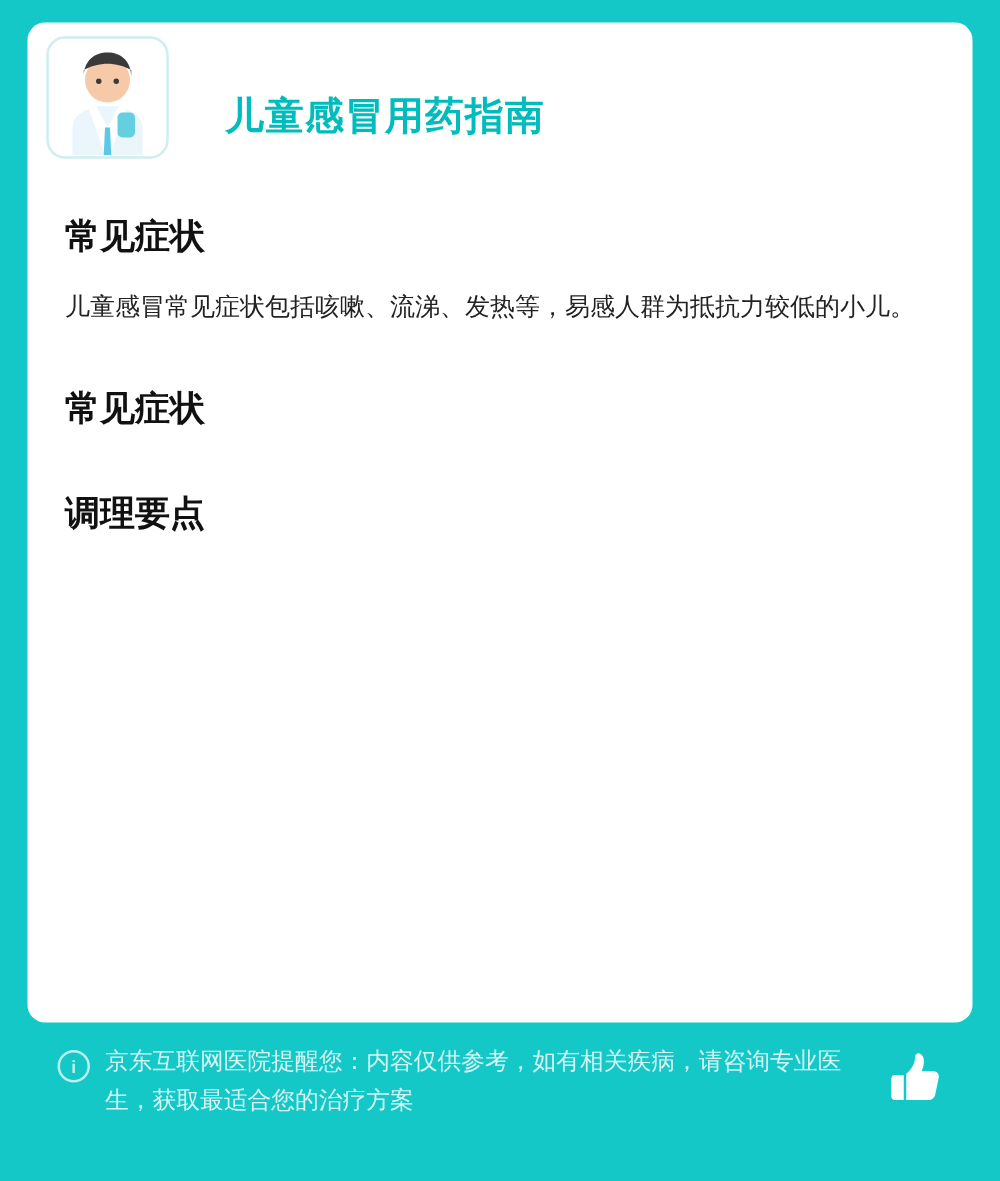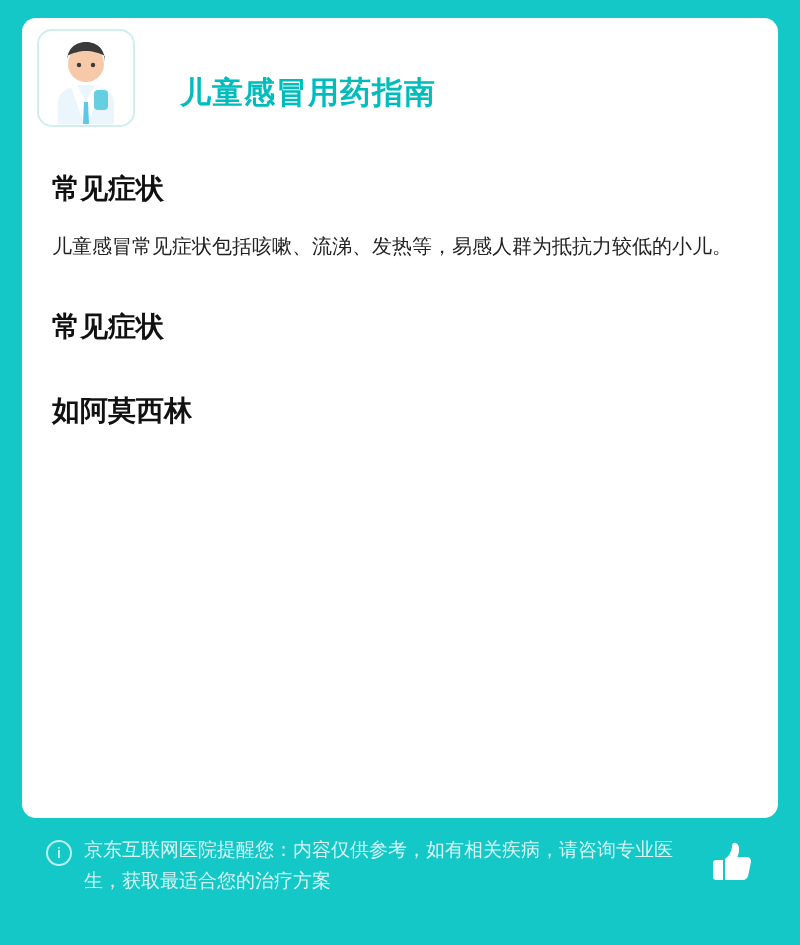--- a/index.html
+++ b/index.html
@@ -122,21 +122,21 @@
       <rect x="58" y="62" width="14" height="20" rx="4" fill="#64cfe0"></rect>
     </svg>
 
     <div class="title">儿童感冒用药指南</div>
 
     <h2 class="section first">常见症状</h2>
     <p class="body-text">儿童感冒常见症状包括咳嗽、流涕、发热等，易感人群为抵抗力较低的小儿。</p>
 
     <h2 class="section">常见症状</h2>
 
-    <h2 class="section">如阿莫西林</h2>
+    <h2 class="section">调理要点</h2>
 
   </div>
 
   <div class="footer">
     <div class="info-icon">i</div>
     <div class="footer-text">京东互联网医院提醒您：内容仅供参考，如有相关疾病，请咨询专业医生，获取最适合您的治疗方案</div>
     <svg class="thumb" viewBox="0 0 44 44" aria-hidden="true">
       <path d="M6 20 L13 20 L13 40 L6 40 C4.3 40 3 38.7 3 37 L3 23 C3 21.3 4.3 20 6 20 Z" fill="#ffffff"></path>
       <path d="M15 19 C19 16 22 11 22 6 C22 3.5 24 2 26 3 C28.5 4.2 29.5 7 29 11 C28.7 13.6 28 15.5 27.3 17 L37 17 C39.7 17 41.6 19.5 41 22 L38.2 35.5 C37.7 38.2 35.4 40 32.7 40 L15 40 Z" fill="#ffffff"></path>
     </svg>

